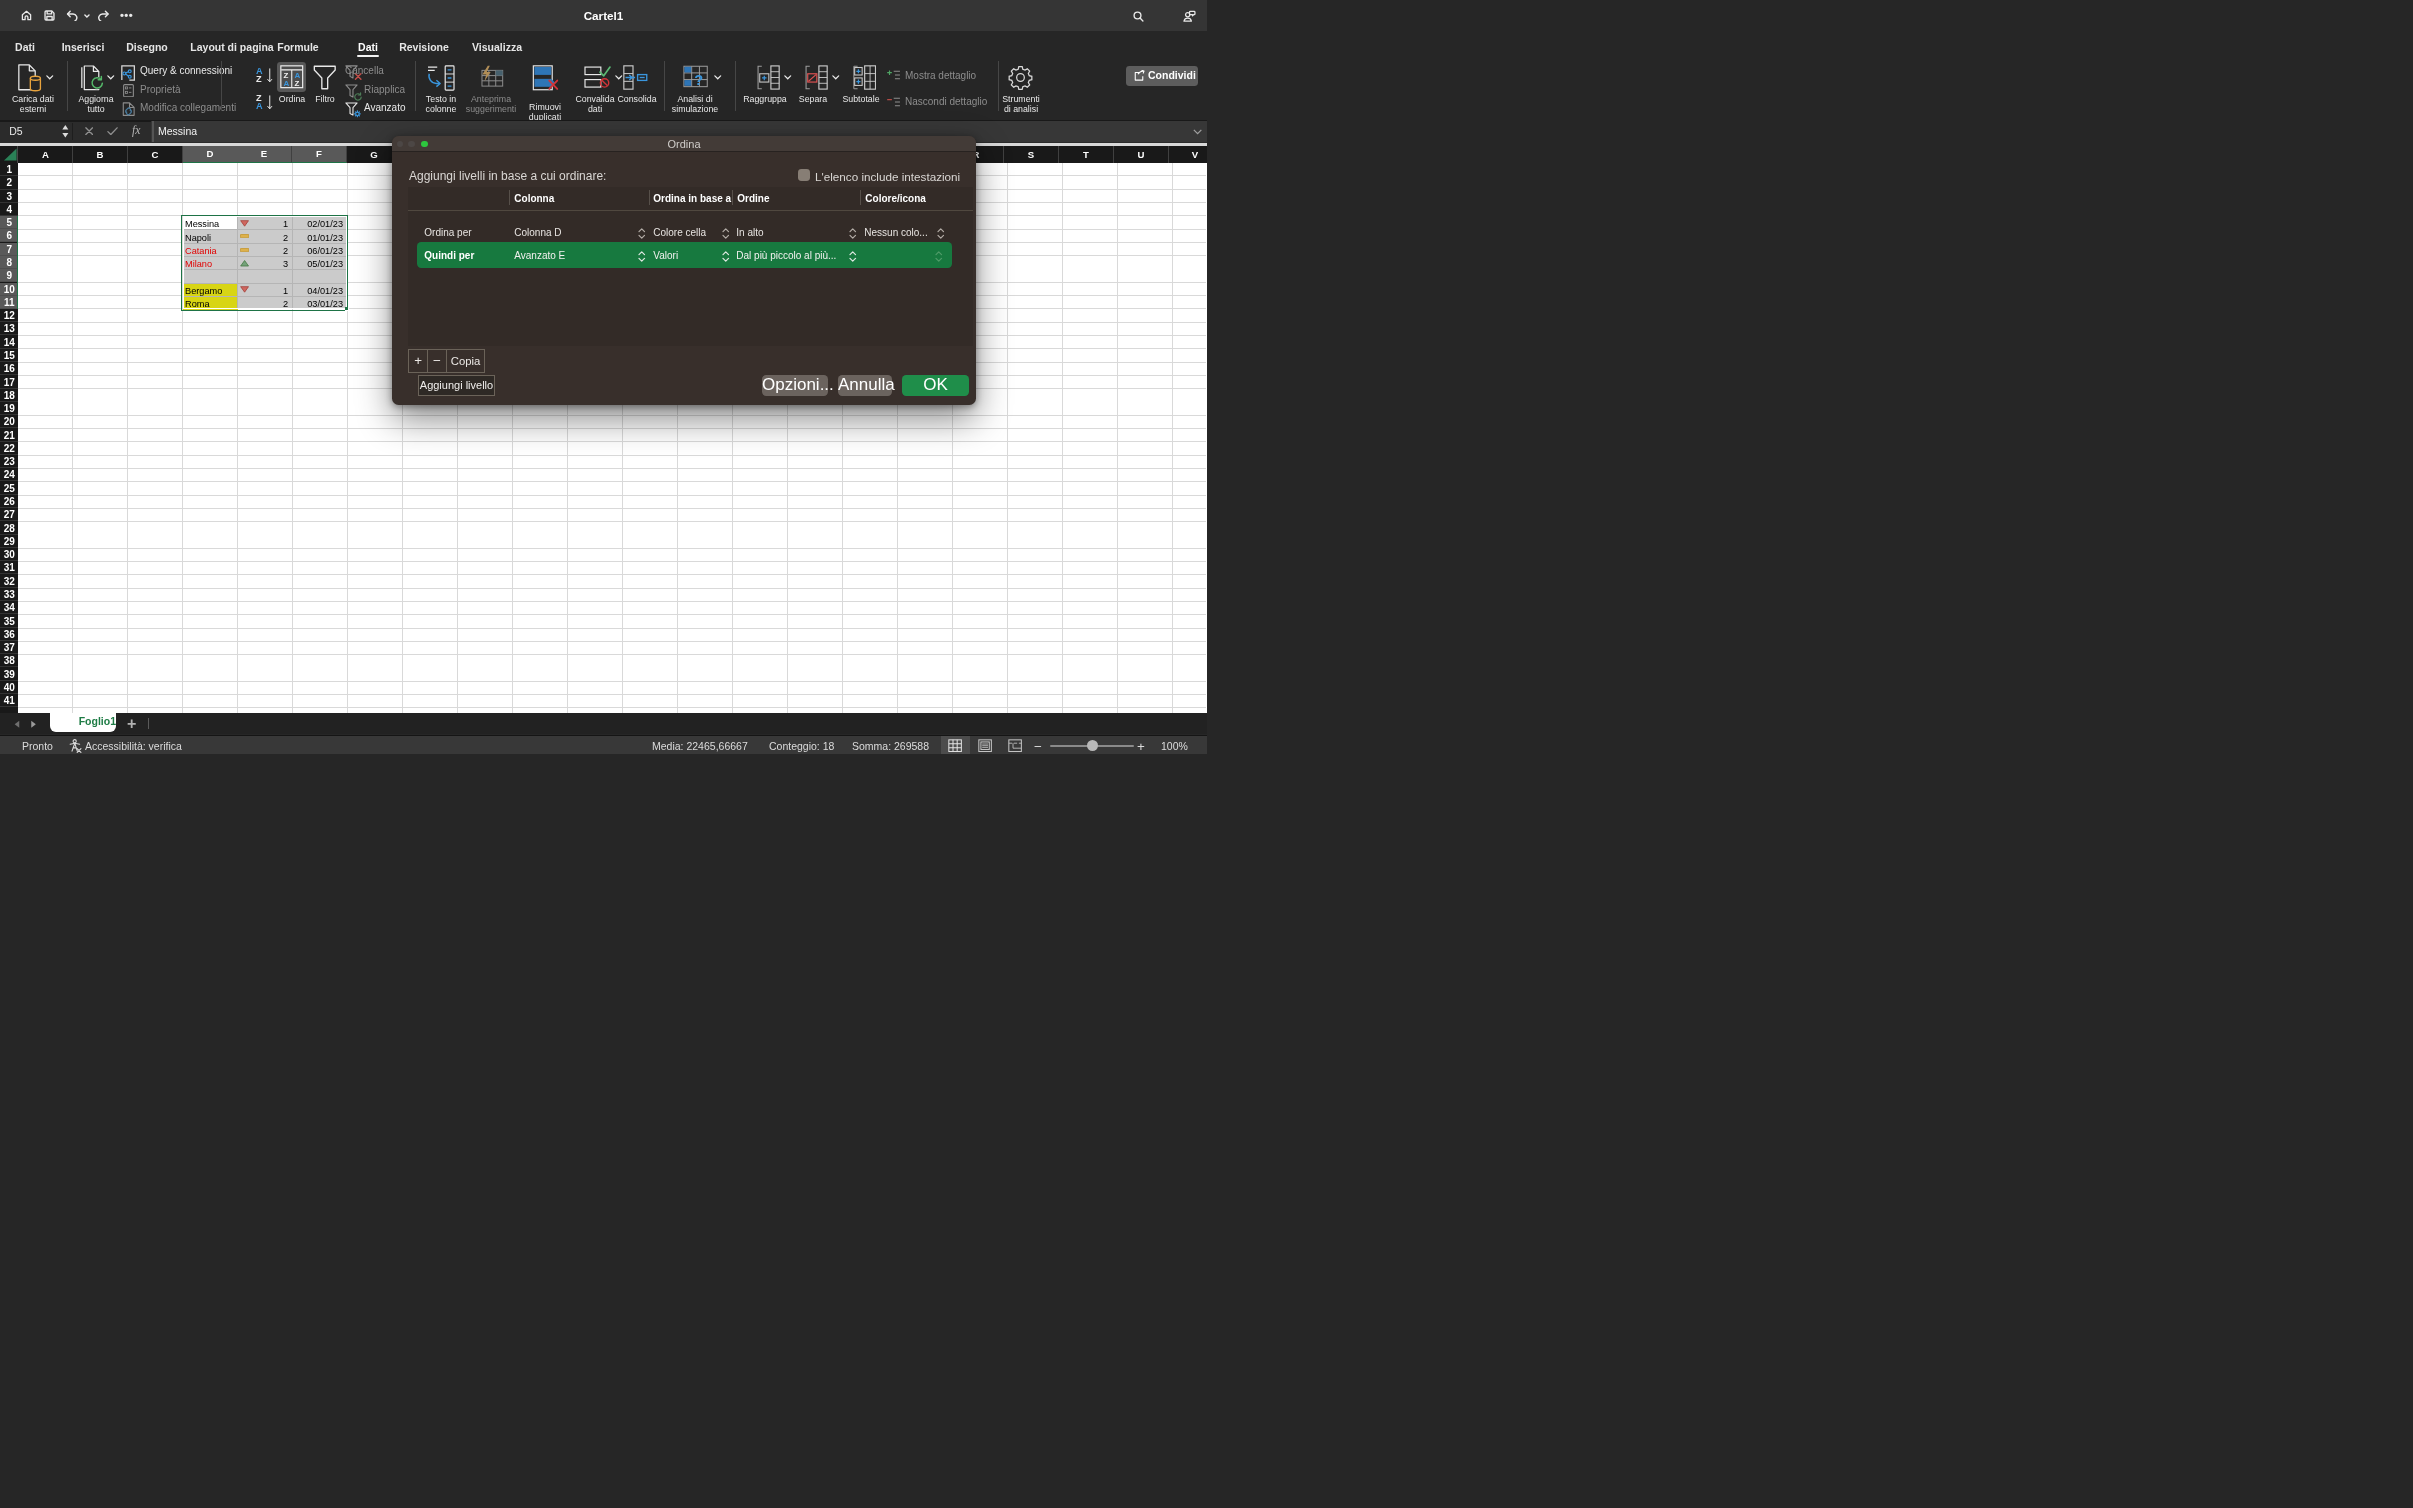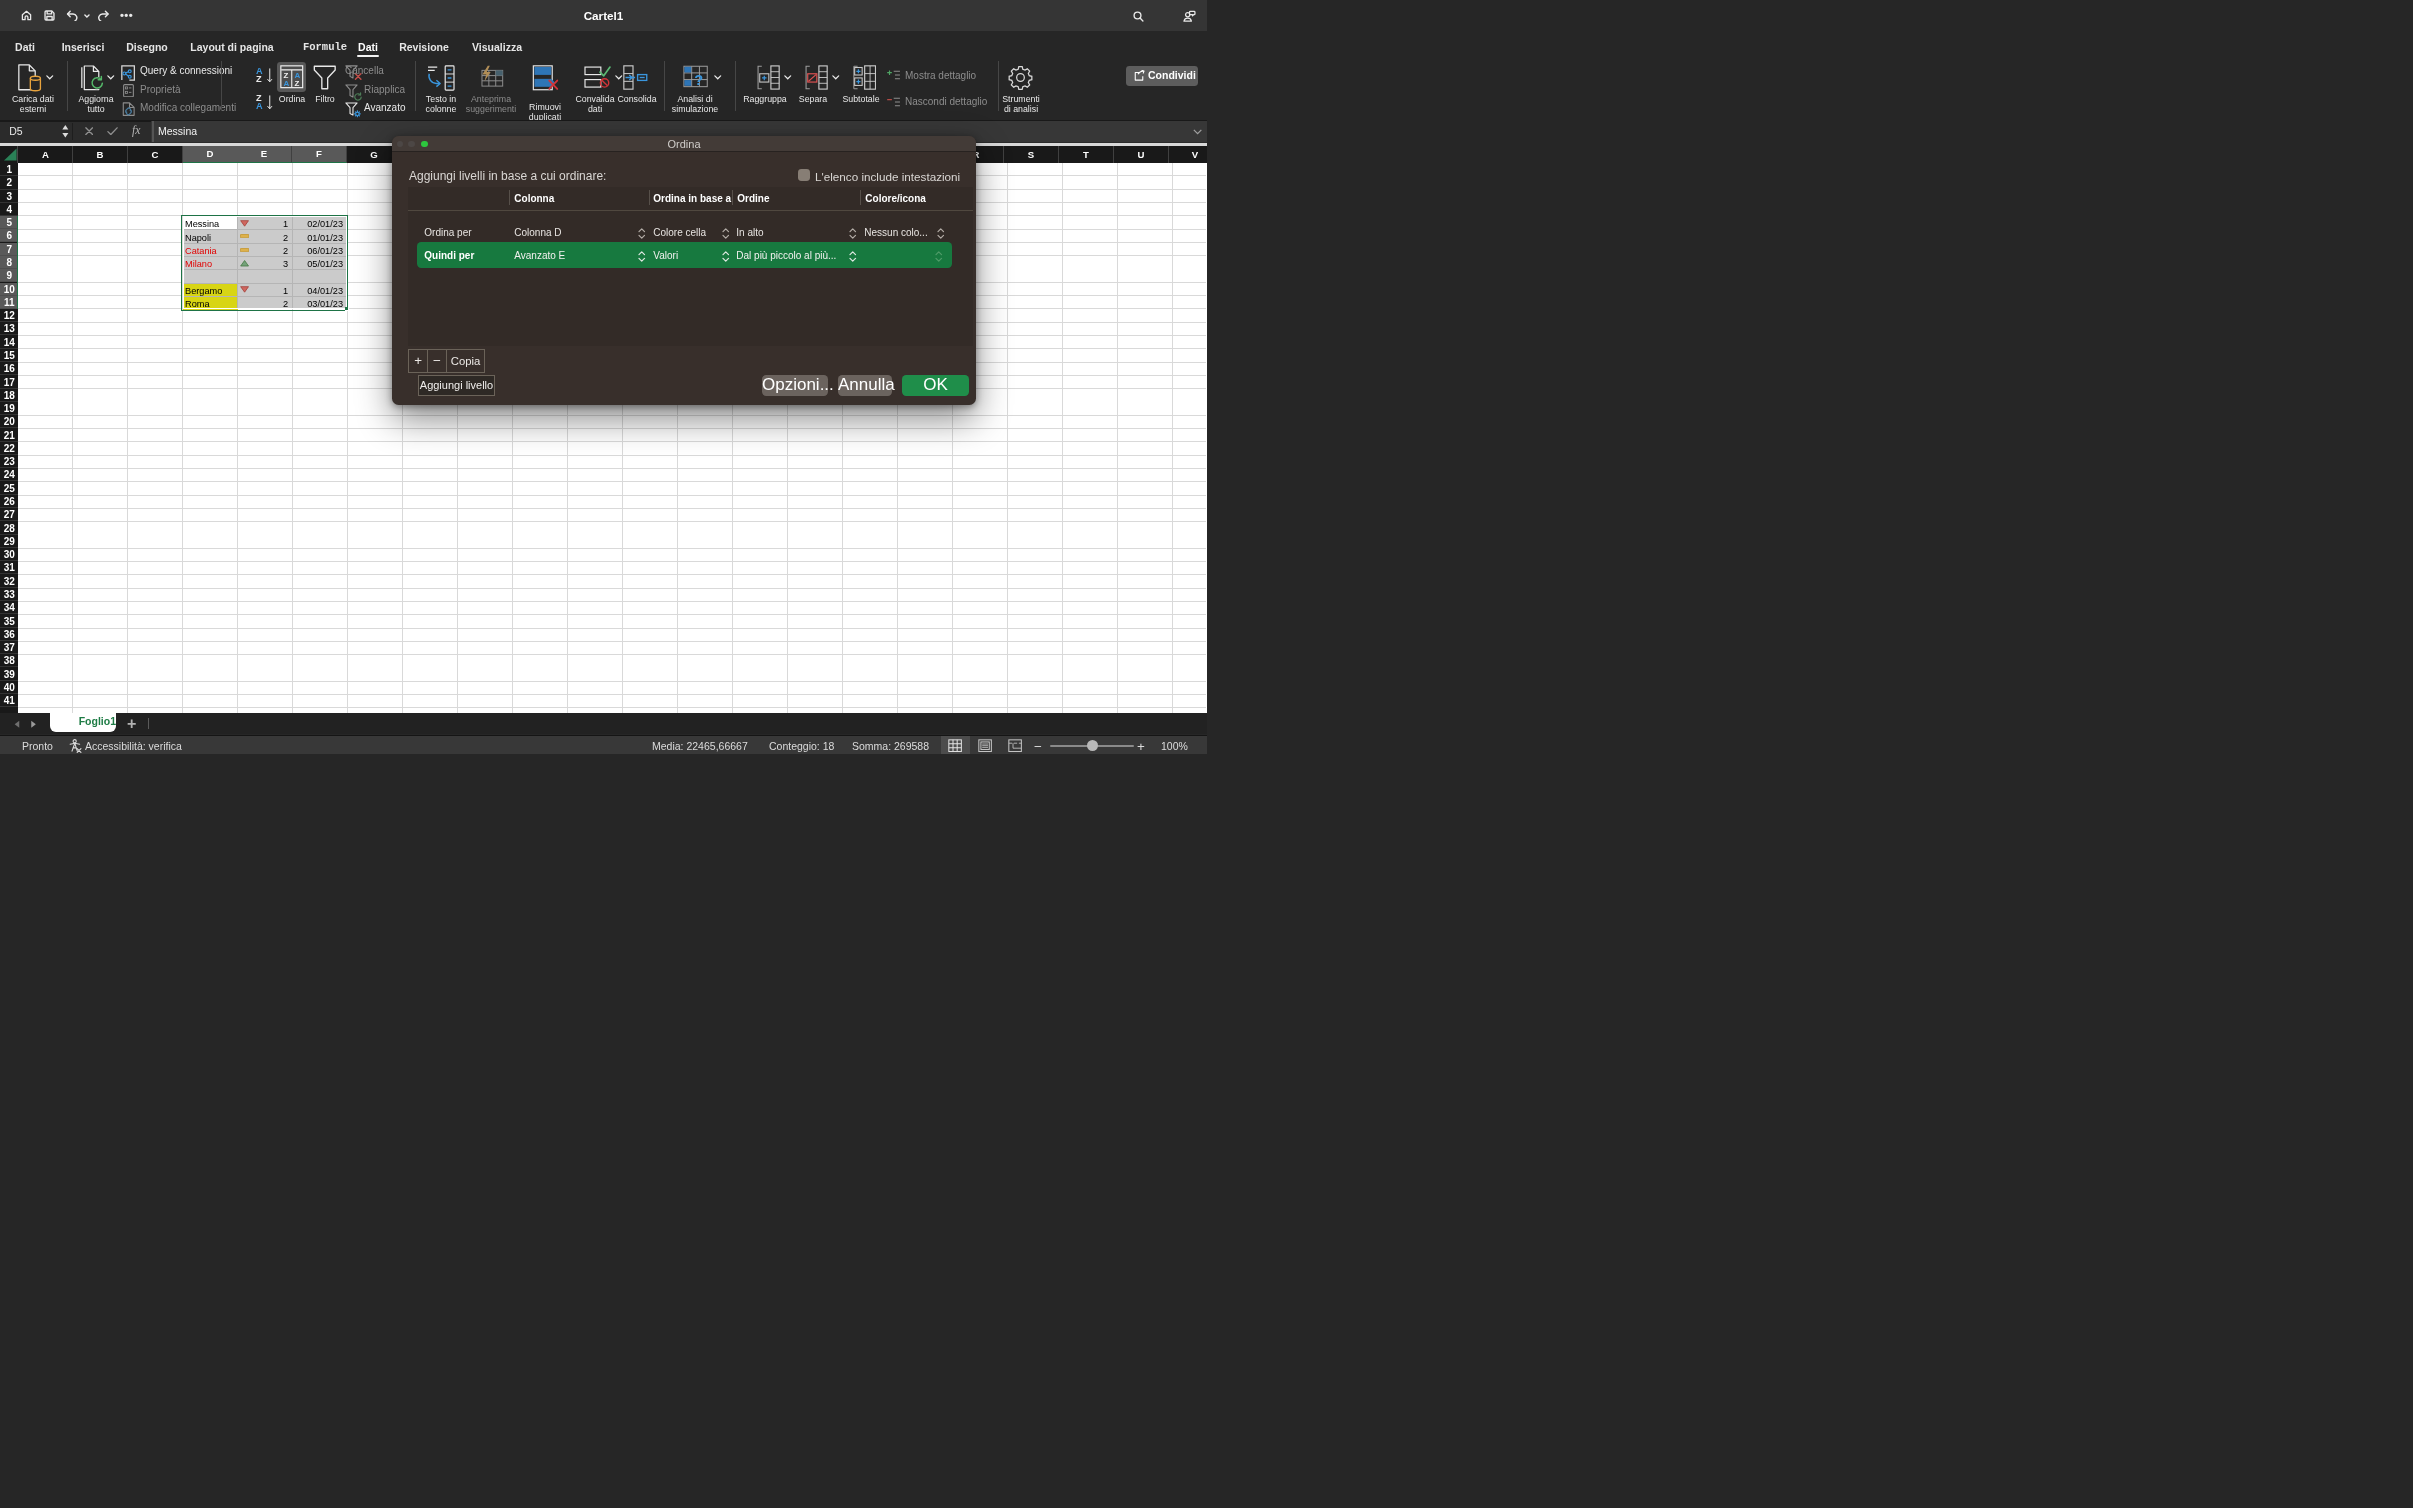--- a/index.html
+++ b/index.html
@@ -74,21 +74,21 @@
         <circle cx="8.5" cy="9" r="4"></circle>
         <path d="M1.5 21 a7.2 7.2 0 0 1 14 0 Z" stroke-linejoin="round"></path>
         <path d="M13.5 2.5 h7 a1.6 1.6 0 0 1 1.6 1.6 v3.2 a1.6 1.6 0 0 1 -1.6 1.6 h-1 l-2 2 v-2 h-4 a1.6 1.6 0 0 1 -1.6-1.6 v-3.2 a1.6 1.6 0 0 1 1.6-1.6 Z" stroke-linejoin="round"></path>
       </svg>
 </div>
 <div id="ribbon">
 <div class="tab" style="left:25px;">Dati</div>
 <div class="tab" style="left:83px;">Inserisci</div>
 <div class="tab" style="left:147px;">Disegno</div>
 <div class="tab" style="left:232px;">Layout di pagina</div>
-<div class="tab" style="left:325px;font-family:Liberation Mono, monospace;">Formule</div>
+<div class="tab" style="left:298px;">Formule</div>
 <div class="tab" style="left:368px;color:#fff;font-weight:700;">Dati</div>
 <div class="tab" style="left:424px;">Revisione</div>
 <div class="tab" style="left:497px;">Visualizza</div>
 <div id="datiline"></div>
 <div id="condividi"><svg style="position:absolute;left:7.5px;top:4.2px" width="11.7" height="11" viewBox="0 0 14 13" fill="none" stroke="#fff" stroke-width="1.3" stroke-linejoin="round">
           <path d="M5 4.5 C7.5 1 10.5 1.2 12 1.2 M12 1.2 L9.5 0.4 M12 1.2 L11.1 3.6" stroke-linecap="round"></path>
           <path d="M6.5 3 H1.5 V12 H10.5 V7.5"></path>
         </svg><span style="margin-left:22px">Condividi</span></div>
 <svg class="abs" style="left:18.4px;top:33px" width="23.5" height="28" viewBox="0 0 28 33">
 <path d="M1 1 H13.5 L20.5 8 V30.5 H1 Z" fill="none" stroke="#e9e9e9" stroke-width="1.5" stroke-linejoin="round"></path>

